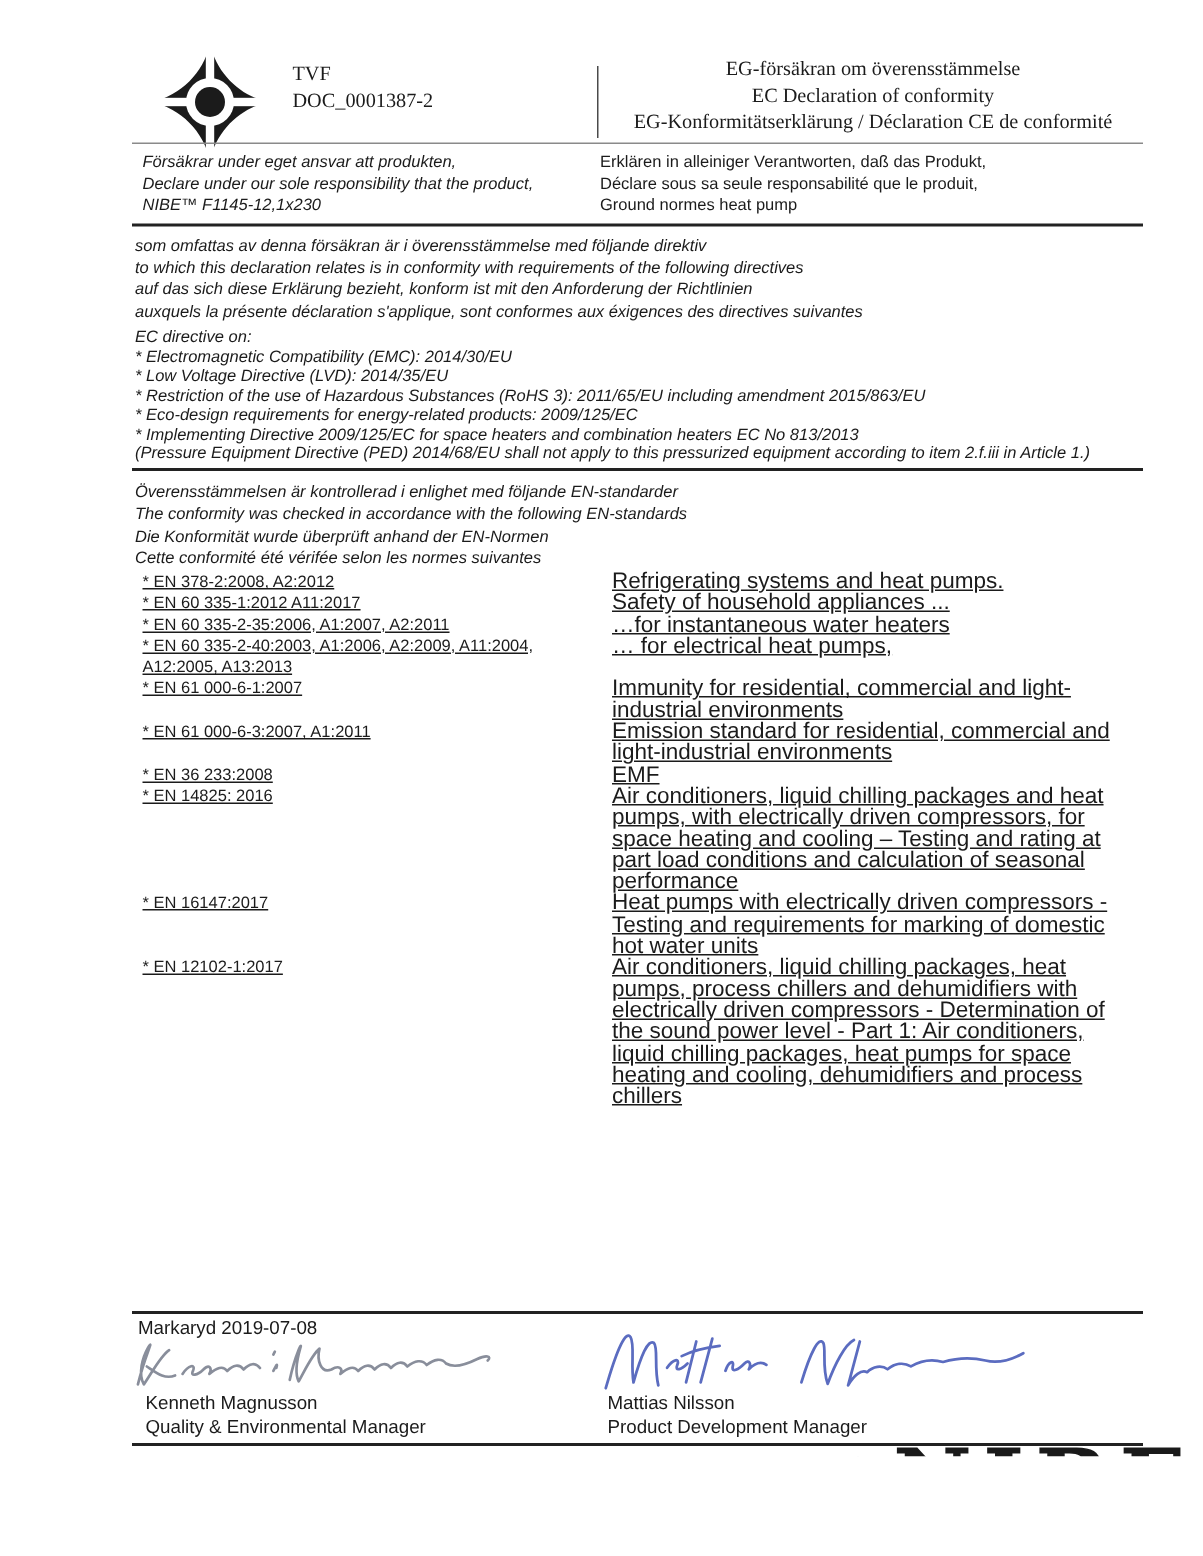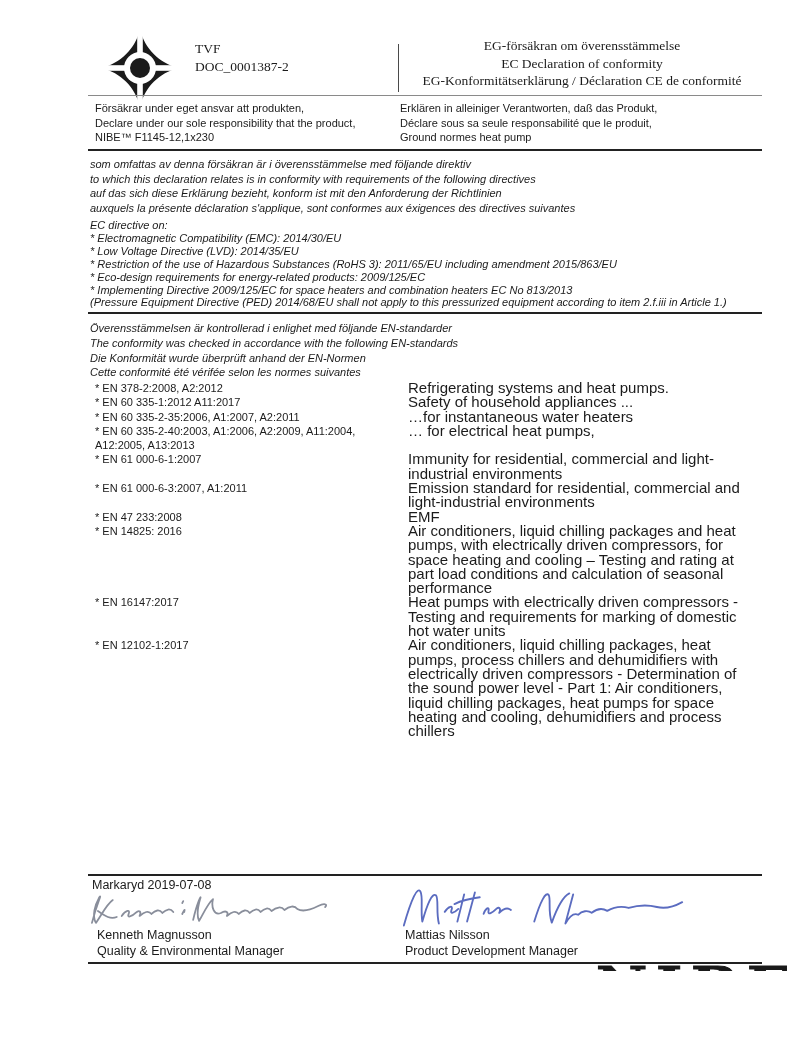--- a/index.html
+++ b/index.html
@@ -18,30 +18,30 @@
   .rule.thin{height:1px;background:#8a8a8a;}
   .rule.thick{height:2px;}
   .nowrap{white-space:nowrap;font-style:italic;}
 
   
   .doc-code{left:195px;top:40px;font-size:13.5px;line-height:18px;}
   .title-block{left:402px;top:37px;width:360px;text-align:center;font-size:13.5px;line-height:17.5px;}
   .v-divider{left:398px;top:44px;width:1px;height:48px;background:#4a4a4a;}
 
   
-  .decl-left{left:95px;top:101px;}
+  .decl-left{left:95px;top:101px;font-style:italic;}
   .decl-right{left:400px;top:101px;}
 
   .relates{left:90px;top:157px;}
   .directives{left:90px;top:219px;font-size:11px;line-height:12.9px;width:680px;}
   .standards-intro{left:90px;top:321px;font-size:11px;line-height:14.8px;}
 
   
   .standards{left:95px;top:381px;width:665px;}
-  .std-row{display:flex;}
+  .std-row{display:flex;text-decoration:underline;}
   .std-code{width:305px;flex:none;font-size:11px;line-height:14.3px;padding-right:8px;}
   .std-desc{width:352px;flex:none;font-size:15px;line-height:14.3px;}
 
   
   .place-date{left:92px;top:877px;font-size:12.5px;line-height:16px;}
   .sig{position:absolute;}
   .sig path{fill:none;stroke-linecap:round;stroke-linejoin:round;}
   .sig-kenneth{left:84px;top:889px;}
   .sig-kenneth path{stroke:#898e9b;stroke-width:1.8;}
   .sig-mattias{left:398px;top:882px;}
@@ -154,21 +154,21 @@
     </div>
     <div class="std-row">
       <div class="std-code">* EN 61 000-6-1:2007</div>
       <div class="std-desc">Immunity for residential, commercial and light-industrial environments</div>
     </div>
     <div class="std-row">
       <div class="std-code">* EN 61 000-6-3:2007, A1:2011</div>
       <div class="std-desc">Emission standard for residential, commercial and light-industrial environments</div>
     </div>
     <div class="std-row">
-      <div class="std-code">* EN 47 233:2008</div>
+      <div class="std-code">* EN 36 233:2008</div>
       <div class="std-desc">EMF</div>
     </div>
     <div class="std-row">
       <div class="std-code">* EN 14825: 2016</div>
       <div class="std-desc">Air conditioners, liquid chilling packages and heat pumps, with electrically driven compressors, for space heating and cooling – Testing and rating at part load conditions and calculation of seasonal performance</div>
     </div>
     <div class="std-row">
       <div class="std-code">* EN 16147:2017</div>
       <div class="std-desc">Heat pumps with electrically driven compressors - Testing and requirements for marking of domestic hot water units</div>
     </div>

